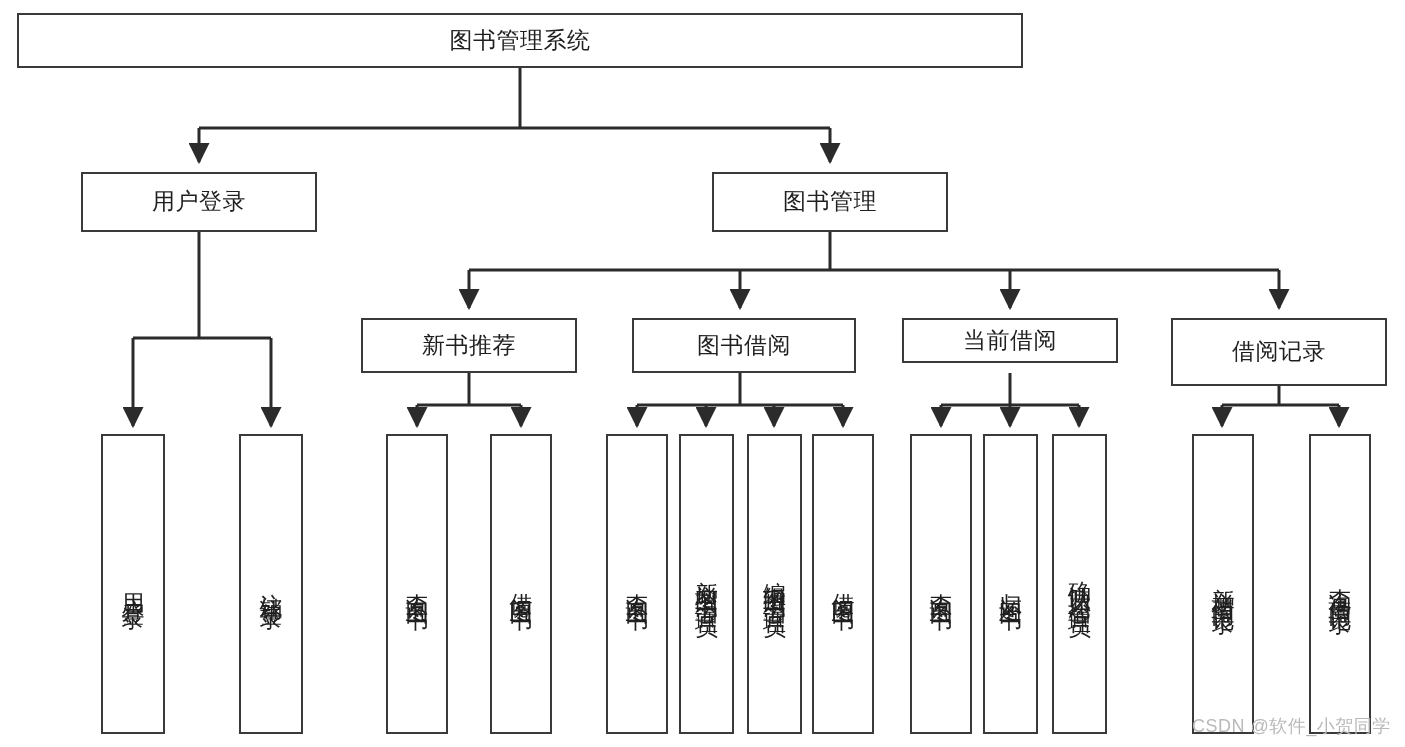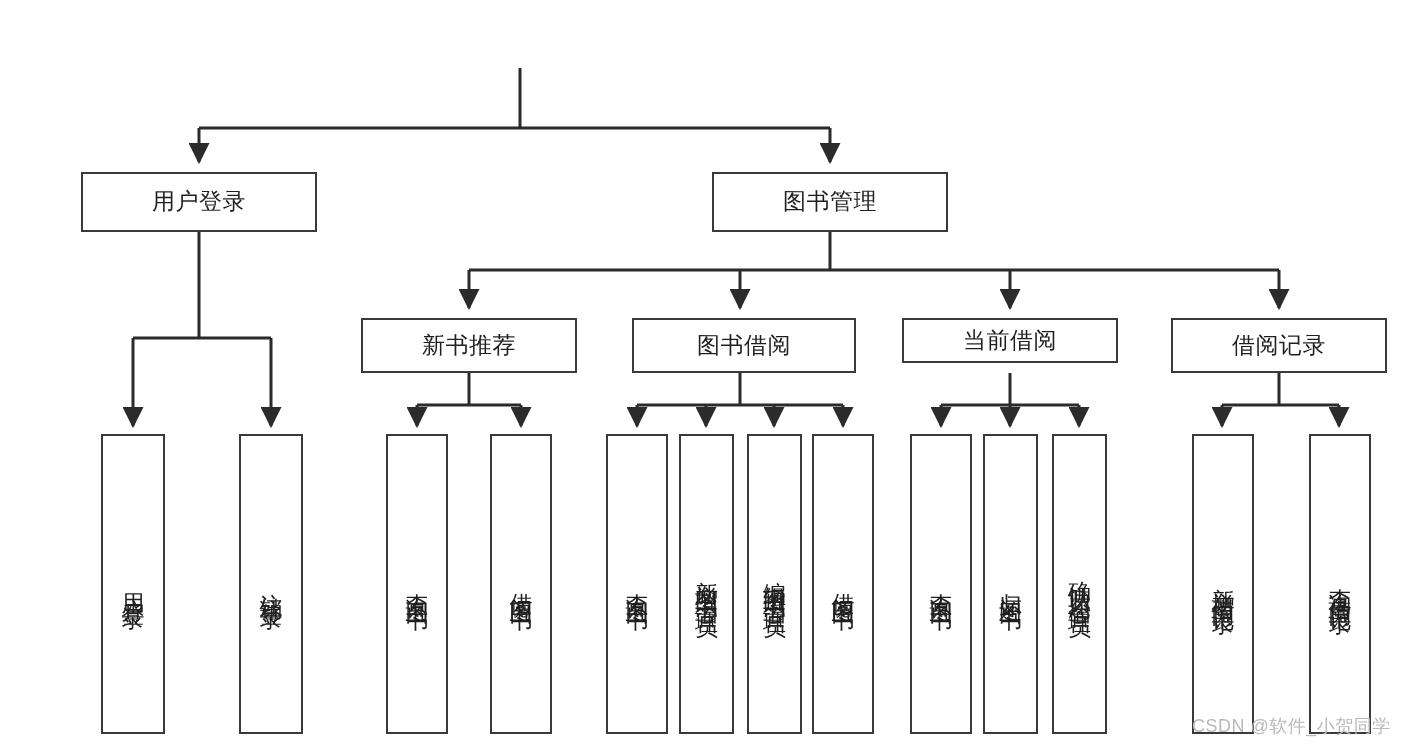--- a/index.html
+++ b/index.html
@@ -120,38 +120,41 @@
       <path d="M 1010 405 L 1010 426" marker-end="url(#arrowhead)"></path>
       <path d="M 1079 405 L 1079 426" marker-end="url(#arrowhead)"></path>
 
       <path d="M 1279 373 L 1279 405"></path>
       <path d="M 1222 405 L 1339 405"></path>
       <path d="M 1222 405 L 1222 426" marker-end="url(#arrowhead)"></path>
       <path d="M 1339 405 L 1339 426" marker-end="url(#arrowhead)"></path>
     </g>
   </svg>
 
+  <div class="node root horizontal" style="left:17px; top:13px; width:1006px; height:55px;">
+    <span class="node-label">图书管理系统</span>
+  </div>
 
   <div class="node horizontal" style="left:81px; top:172px; width:236px; height:60px;">
     <span class="node-label">用户登录</span>
   </div>
   <div class="node horizontal" style="left:361px; top:318px; width:216px; height:55px;">
     <span class="node-label">新书推荐</span>
   </div>
 
   <div class="node horizontal" style="left:712px; top:172px; width:236px; height:60px;">
     <span class="node-label">图书管理</span>
   </div>
   <div class="node horizontal" style="left:632px; top:318px; width:224px; height:55px;">
     <span class="node-label">图书借阅</span>
   </div>
   <div class="node horizontal" style="left:902px; top:318px; width:216px; height:45px;">
     <span class="node-label">当前借阅</span>
   </div>
-  <div class="node horizontal" style="left:1171px; top:318px; width:216px; height:55px;">
+  <div class="node horizontal" style="left:1171px; top:318px; width:216px; height:68px;">
     <span class="node-label">借阅记录</span>
   </div>
 
   <div class="node vertical" style="left:101px; top:434px; width:64px; height:300px;">
     <span class="node-label">用户登录</span>
   </div>
   <div class="node vertical" style="left:239px; top:434px; width:64px; height:300px;">
     <span class="node-label">注销登录</span>
   </div>
 

